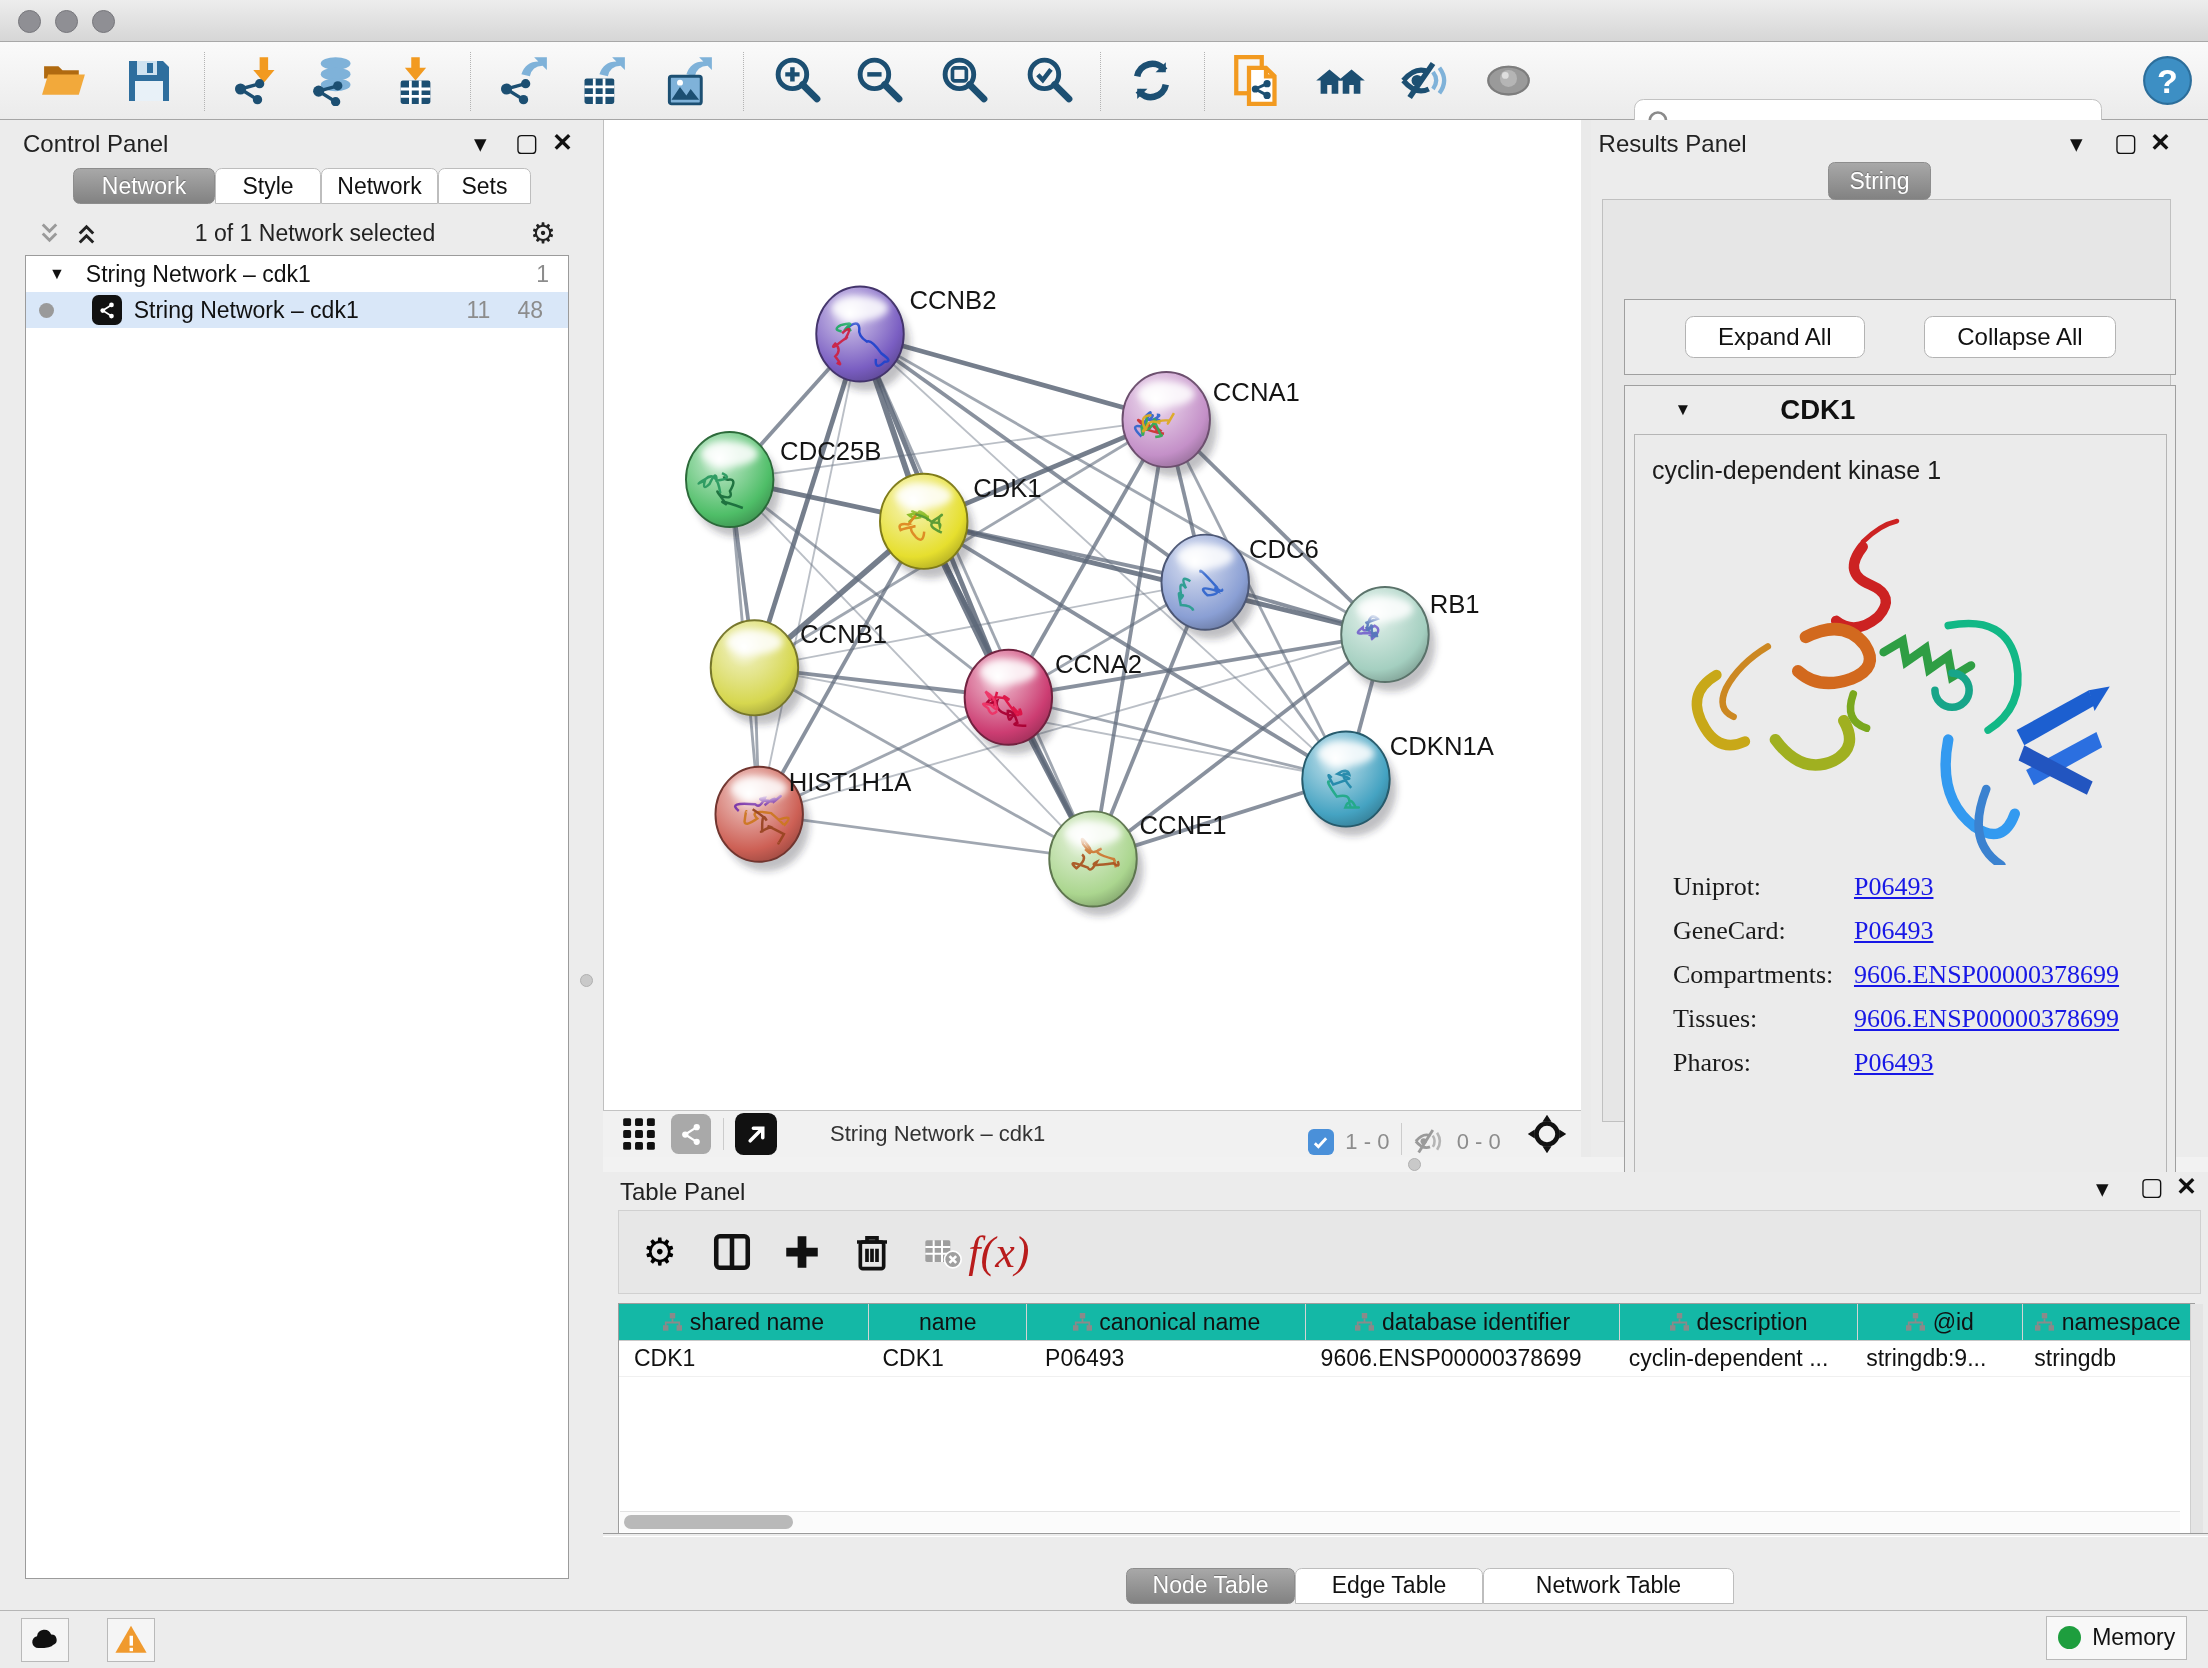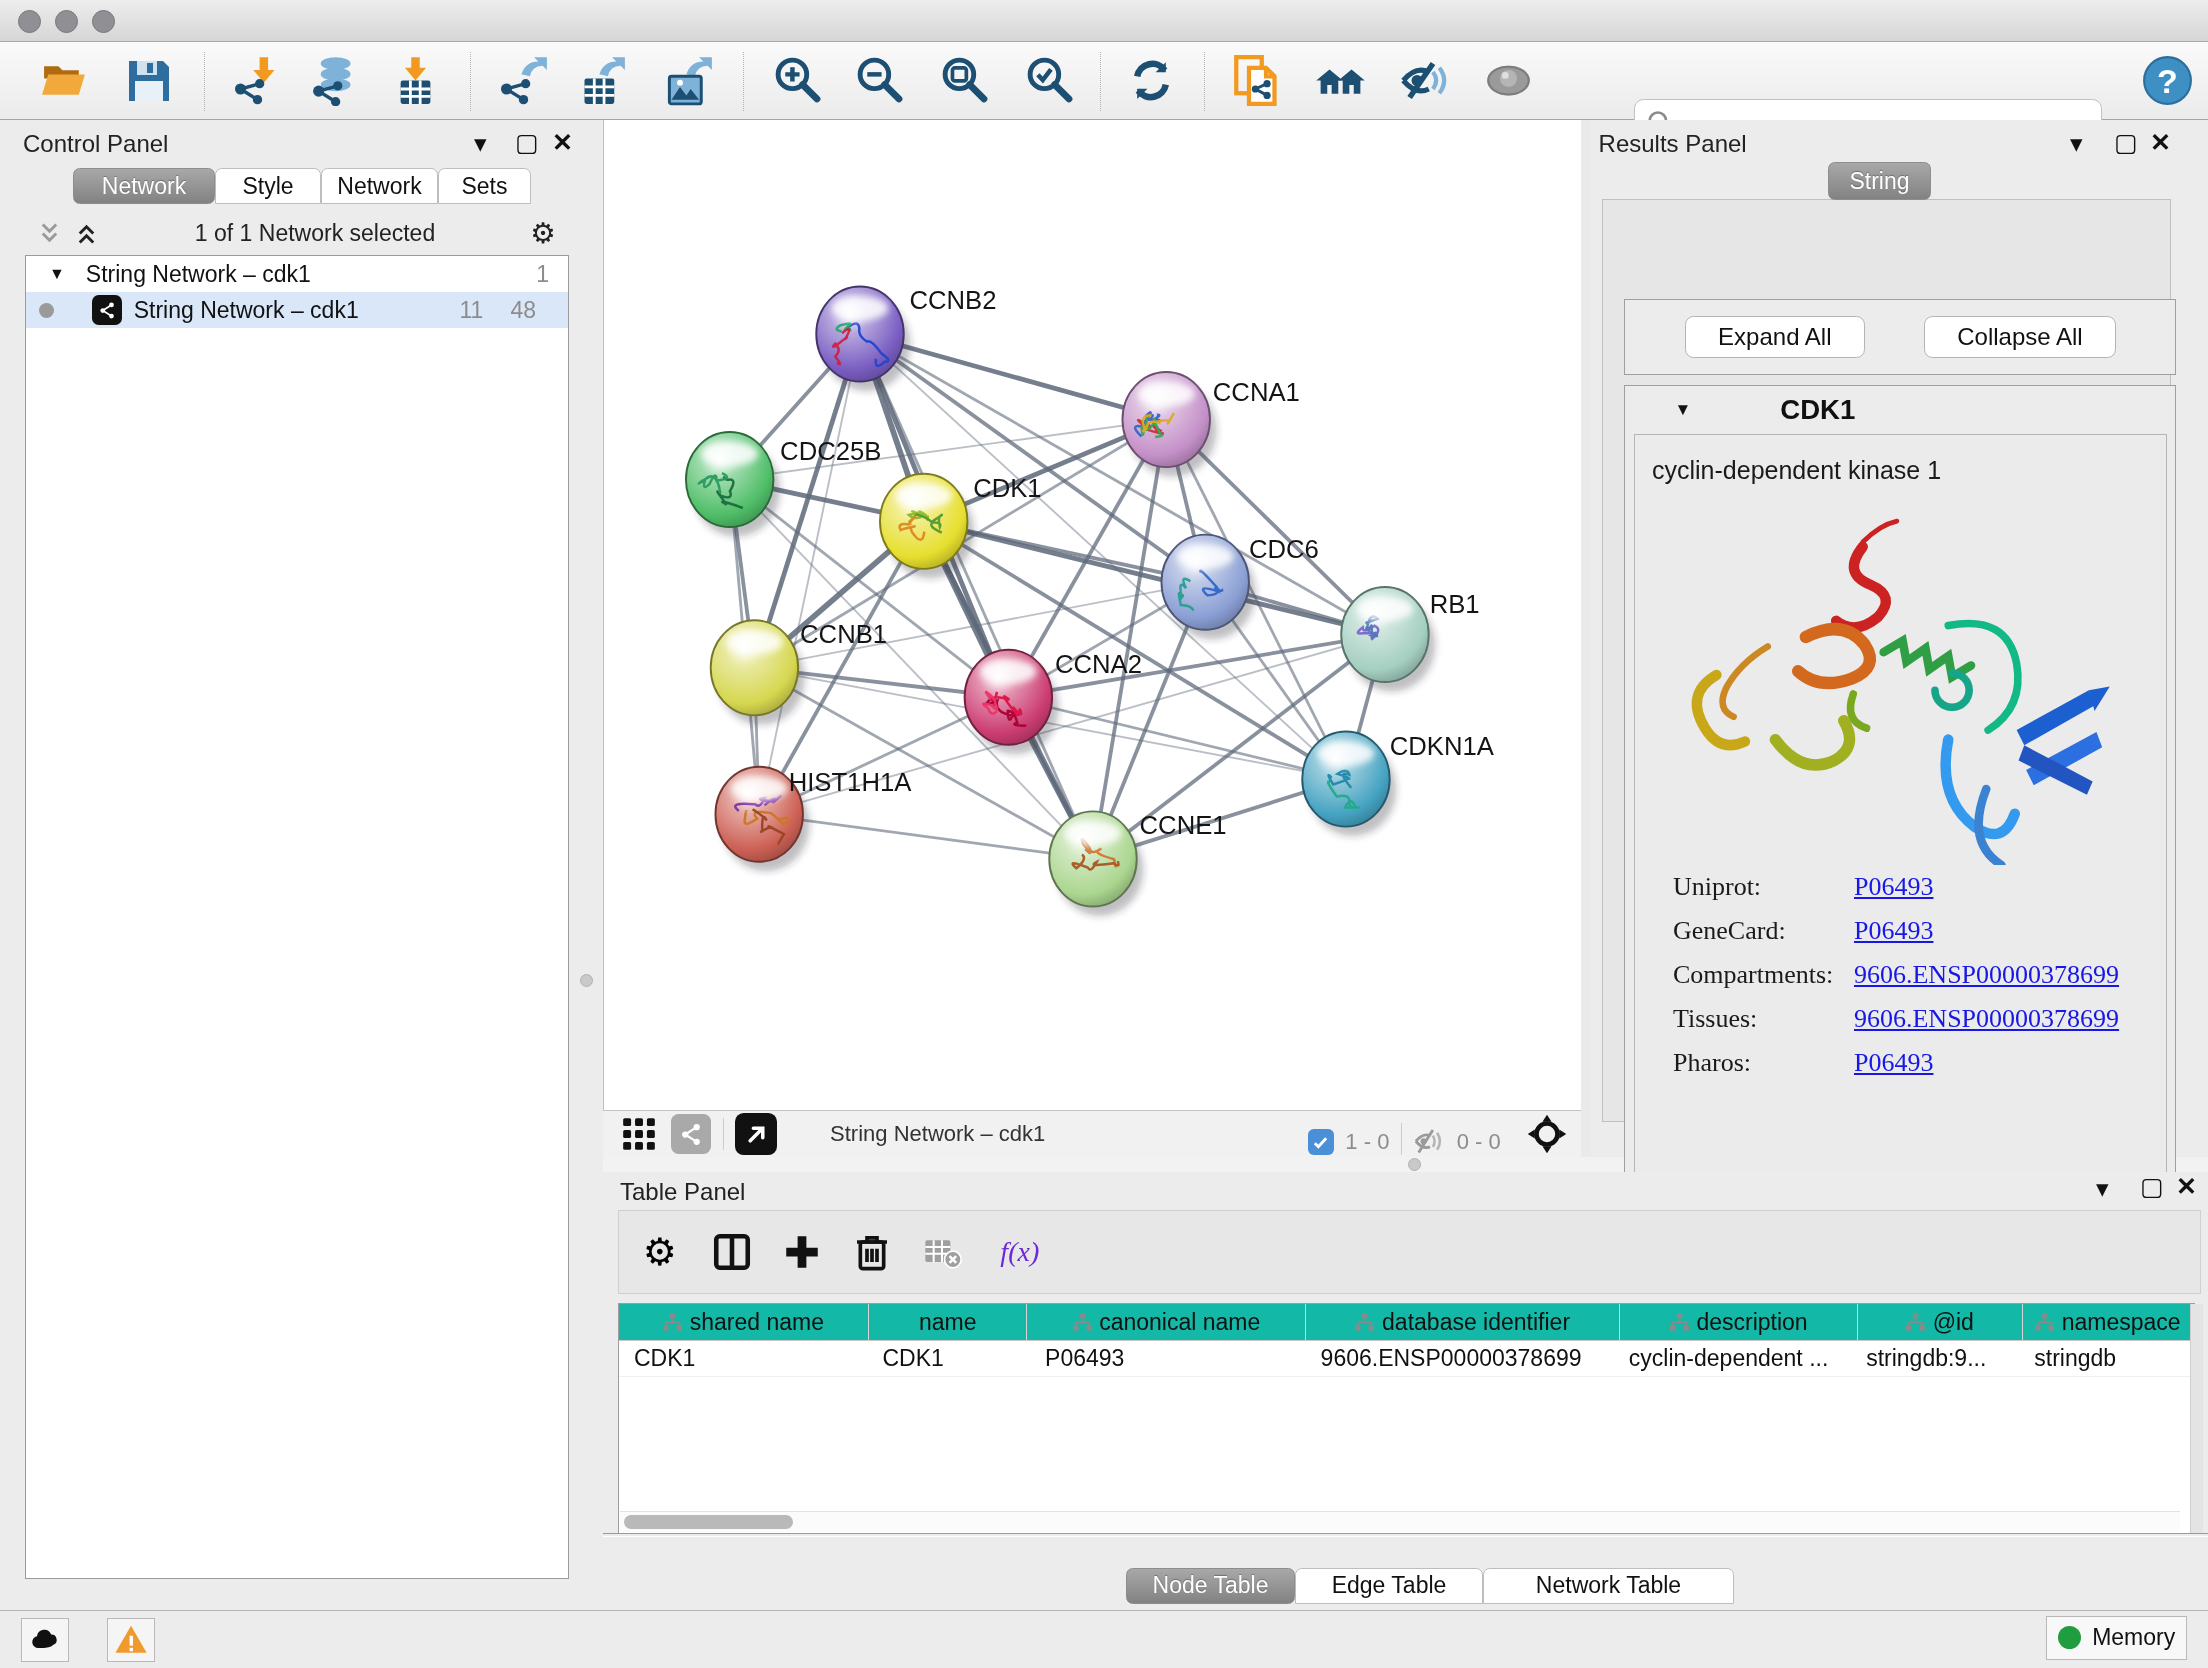--- a/index.html
+++ b/index.html
@@ -305,21 +305,21 @@
           <g fill="#fff">
               <circle cx="17" cy="5" r="3"></circle>
               <circle cx="6" cy="12" r="3"></circle>
               <circle cx="17" cy="19" r="3"></circle>
           <path d="M6 12 L17 5 M6 12 L17 19" stroke="#fff" stroke-width="2"></path>
             </g>
         </svg>
       </span>
       <span style="margin-left:11.4px">String Network – cdk1</span>
       <span class="cnt" style="margin-left:auto">11</span>
-      <span class="cnt" style="margin-left:27px;margin-right:32px">48</span>
+      <span class="cnt" style="margin-left:27px;margin-right:25px">48</span>
     </div>
   </div>
   <div class="abs split-dot" style="left:580px;top:854px"></div>
 </div>
 
 <div class="abs net-canvas">
   <svg id="net-svg" width="978" height="990" viewBox="0 0 1028 1041">
       <defs>
         <filter id="soft" x="-40%" y="-40%" width="180%" height="180%">
           <feGaussianBlur stdDeviation="4"></feGaussianBlur>
@@ -700,21 +700,21 @@
     <div class="tp-ic" style="margin-left:15px">
       <svg width="40" height="40" viewBox="0 0 24 24">
         <rect x="2" y="5" width="15" height="13" rx="1" fill="#9f9f9f"></rect>
         <g stroke="#fff" stroke-width="1.2">
             <path d="M2 9 h15 M2 13 h15 M7 5 v13 M12 5 v13"></path>
           </g>
         <circle cx="18.5" cy="16.5" r="5" fill="#9f9f9f" stroke="#fff" stroke-width="1"></circle>
         <path d="M16.5 14.5 l4 4 M20.5 14.5 l-4 4" stroke="#fff" stroke-width="1.6"></path>
       </svg>
     </div>
-    <div class="tp-ic" style="margin-left:23px;font-family:'Liberation Serif',serif;font-style:italic;font-size:28px;color:#6d28d9">f(x)</div>
+    <div class="tp-ic" style="margin-left:2px;font-family:'Liberation Serif',serif;font-style:italic;font-size:44px;color:#b91c1c">f(x)</div>
   </div>
 
   <div class="abs tbl">
     <div class="tbl-head" id="tbl-head">
         <div class="th" style="width:250px">
           <svg width="19" height="19" viewBox="0 0 14 14">
             <rect x="5" y="0" width="4" height="4" fill="#8a8a8a"></rect>
             <path d="M7 4 v3 M2 10 v-3 h10 v3" stroke="#8a8a8a" stroke-width="1.3" fill="none"></path>
             <rect x="0" y="9" width="4" height="4" fill="#8a8a8a"></rect>
             <rect x="10" y="9" width="4" height="4" fill="#8a8a8a"></rect>

